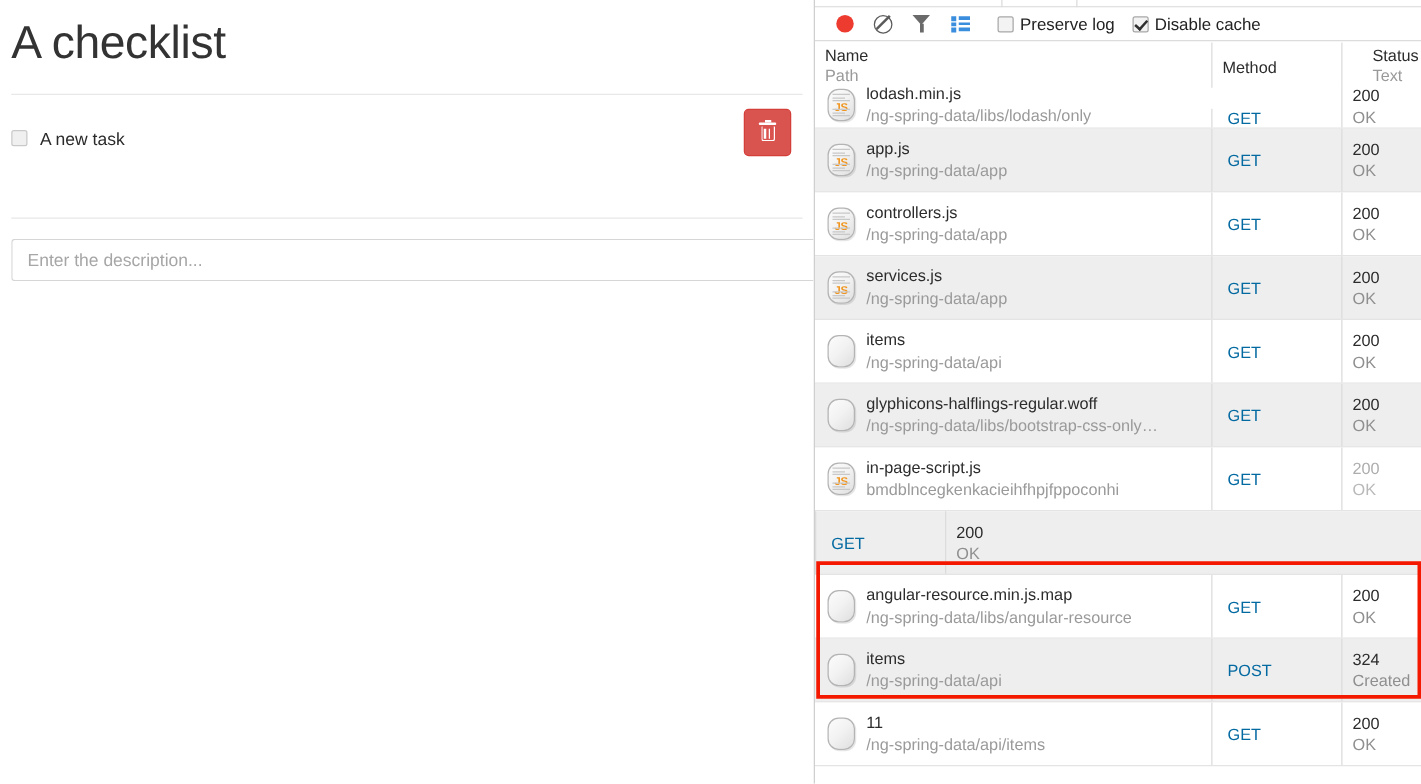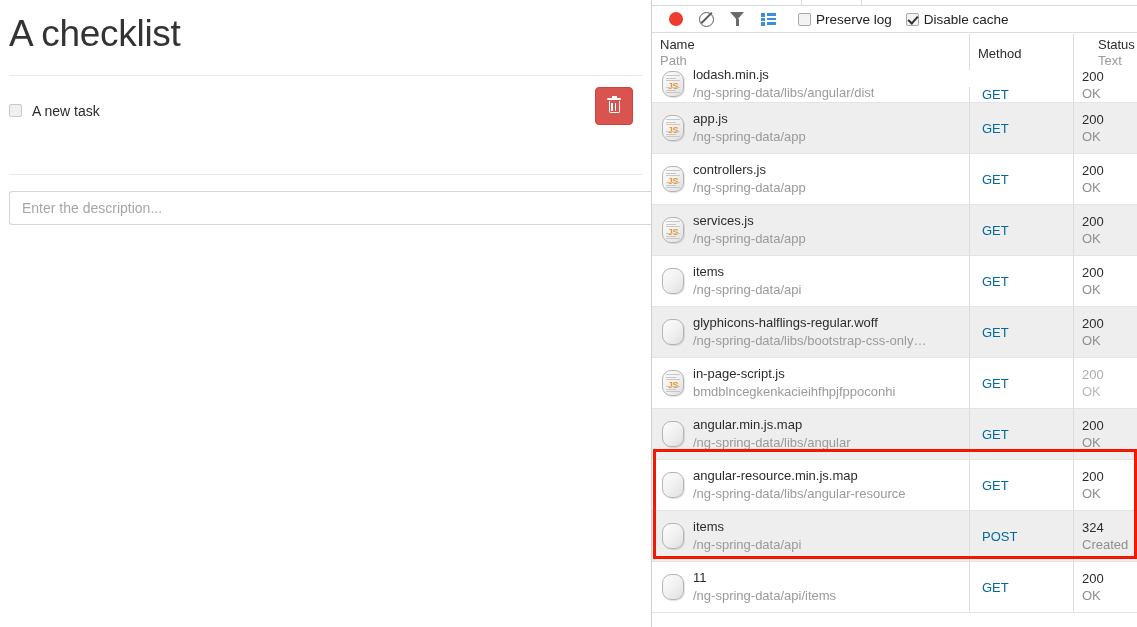--- a/index.html
+++ b/index.html
@@ -406,21 +406,21 @@
               </span>
               <span class="js">JS</span>
               <span class="lines low">
                 <i></i>
                 <i></i>
                 <i></i>
               </span>
             </span>
             <div class="namewrap">
               <div class="nm">lodash.min.js</div>
-              <div class="pt">/ng-spring-data/libs/angular/dist</div>
+              <div class="pt">/ng-spring-data/libs/lodash/only</div>
             </div>
           </div>
           <div class="cell-method">GET</div>
           <div class="cell-status">
             <span class="code">200</span>
             <span class="txt">OK</span>
           </div>
         </div>
         <div class="nrow alt">
           <div class="cell-name">
@@ -548,27 +548,20 @@
               <div class="pt">bmdblncegkenkacieihfhpjfppoconhi</div>
             </div>
           </div>
           <div class="cell-method">GET</div>
           <div class="cell-status muted">
             <span class="code">200</span>
             <span class="txt">OK</span>
           </div>
         </div>
         <div class="nrow alt">
-          <div class="cell-name">
-            <span class="doc-ico"></span>
-            <div class="namewrap">
-              <div class="nm">angular.min.js.map</div>
-              <div class="pt">/ng-spring-data/libs/angular</div>
-            </div>
-          </div>
           <div class="cell-method">GET</div>
           <div class="cell-status">
             <span class="code">200</span>
             <span class="txt">OK</span>
           </div>
         </div>
         <div class="nrow">
           <div class="cell-name">
             <span class="doc-ico"></span>
             <div class="namewrap">

